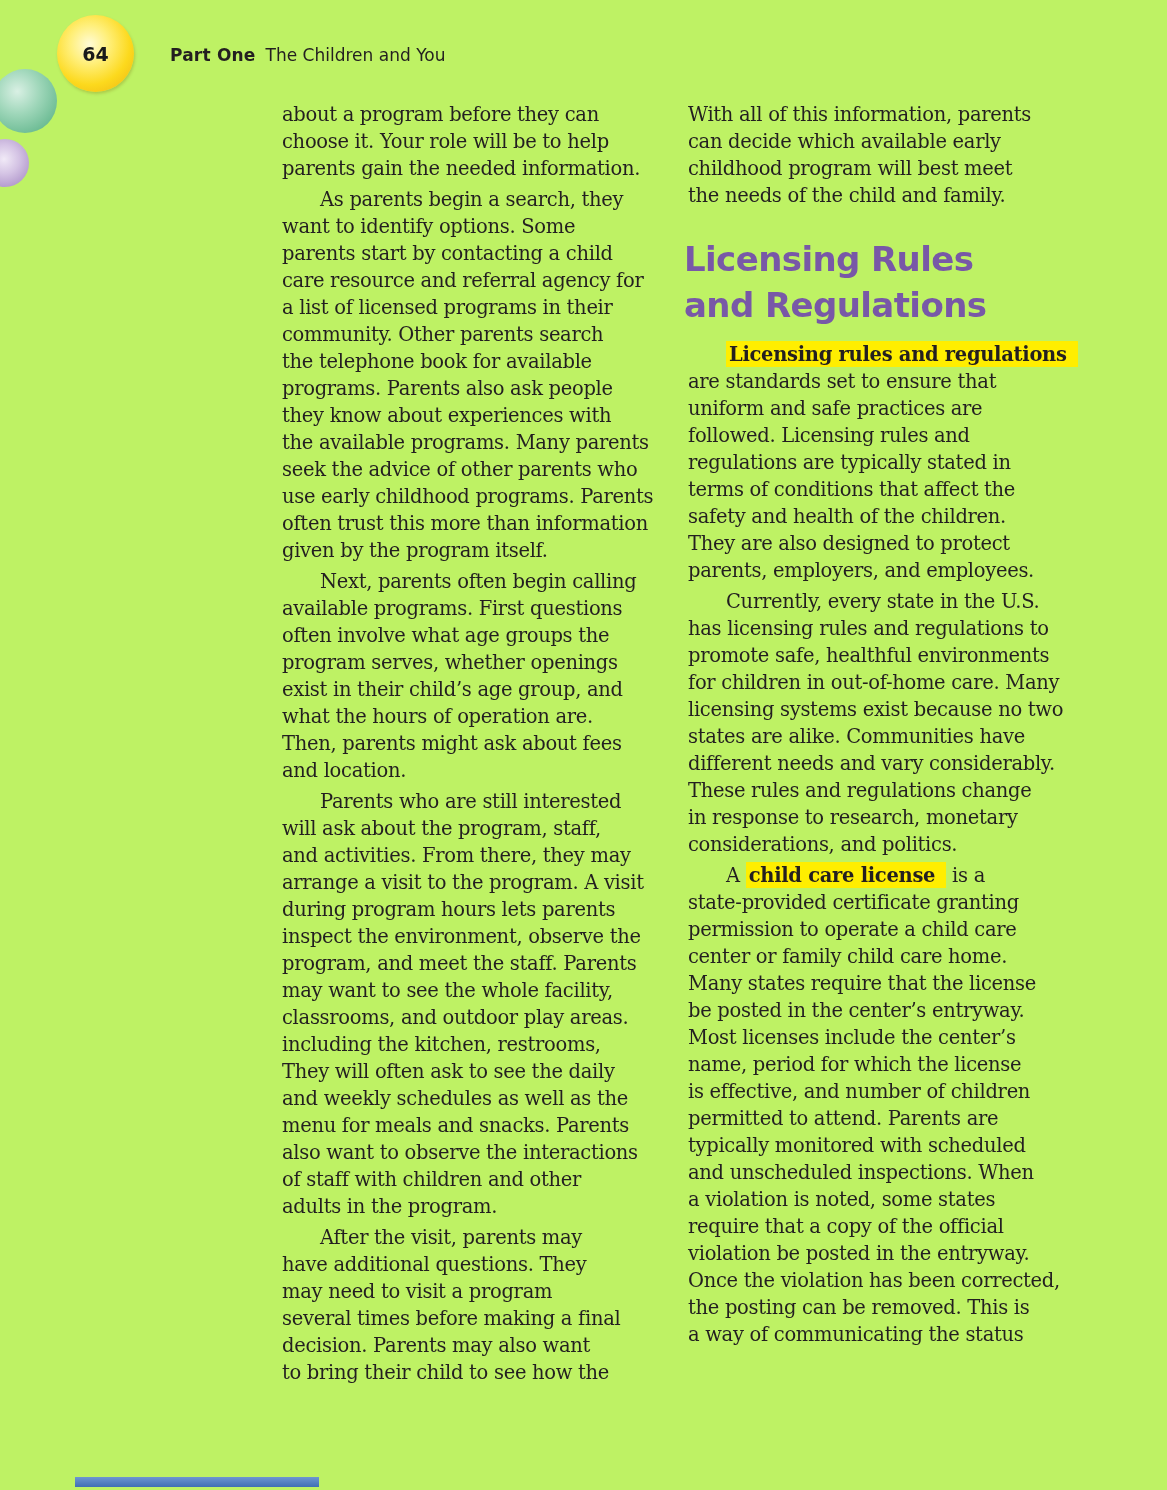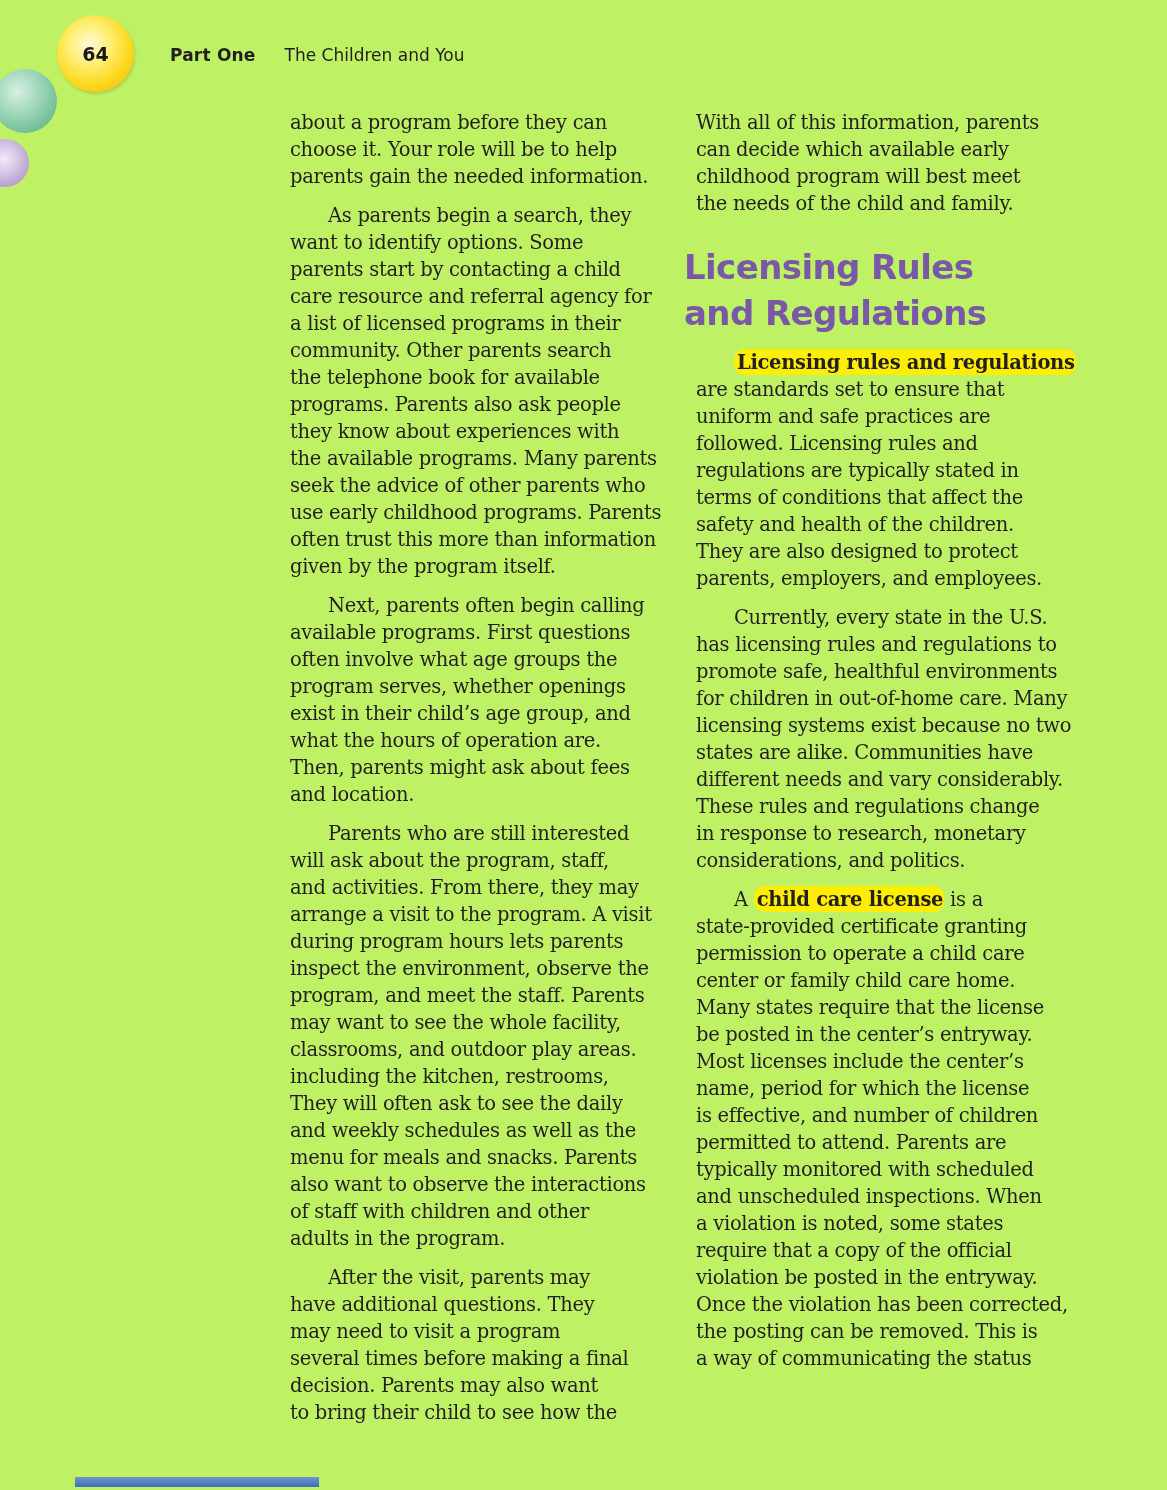--- a/index.html
+++ b/index.html
@@ -12,30 +12,30 @@
     box-shadow:1px 2px 3px rgba(120,90,0,.25);
     display:flex;align-items:center;justify-content:center;
     font-family:"DejaVu Sans",sans-serif;font-weight:bold;font-size:19px;color:#1a1a1a;}
   .circle-green{position:absolute;left:-7px;top:69px;width:64px;height:64px;border-radius:50%;
     background:radial-gradient(circle at 38% 35%, #d9f0e4 0%, #9ed6b9 40%, #6fbd96 75%, #58ab82 100%);}
   .circle-purple{position:absolute;left:-19px;top:139px;width:48px;height:48px;border-radius:50%;
     background:radial-gradient(circle at 48% 42%, #f1eaf7 0%, #d4c3e4 40%, #b299cc 78%, #a184bf 100%);}
 
   
   .runhead{position:absolute;left:170px;top:45px;font-family:"DejaVu Sans",sans-serif;font-size:17px;}
-  .runhead .part{font-weight:bold;margin-right:29px;letter-spacing:.2px;}
+  .runhead .part{font-weight:bold;margin-right:10px;letter-spacing:.2px;}
   .runhead .unit{font-weight:normal;}
 
   
   .columns{position:absolute;left:278px;top:97px;display:flex;gap:31px;}
   .col{width:375px;}
-  .para{margin:12px;}
+  .para{margin:4px;}
   .line{white-space:nowrap;height:27px;line-height:27px;font-size:19.5px;letter-spacing:-0.3px;}
   .line.first{padding-left:38px;}
-  .hl{background:#ffee00;font-weight:bold;padding:2px 1px 1px 3px;border-radius:11px;}
+  .hl{background:#ffee00;font-weight:bold;padding:2px 11px 1px 3px;}
 
   h2.section-heading{margin:27px 0 13px 0;font-family:"DejaVu Sans",sans-serif;font-weight:bold;
     font-size:34px;line-height:46px;color:#7858a7;letter-spacing:-0.6px;}
 
   
   .bottom-bar{position:absolute;left:75px;top:1477px;width:244px;height:10px;
     background:linear-gradient(#6d97d0,#3f6fb4);}
 </style>
 </head>
 <body>

